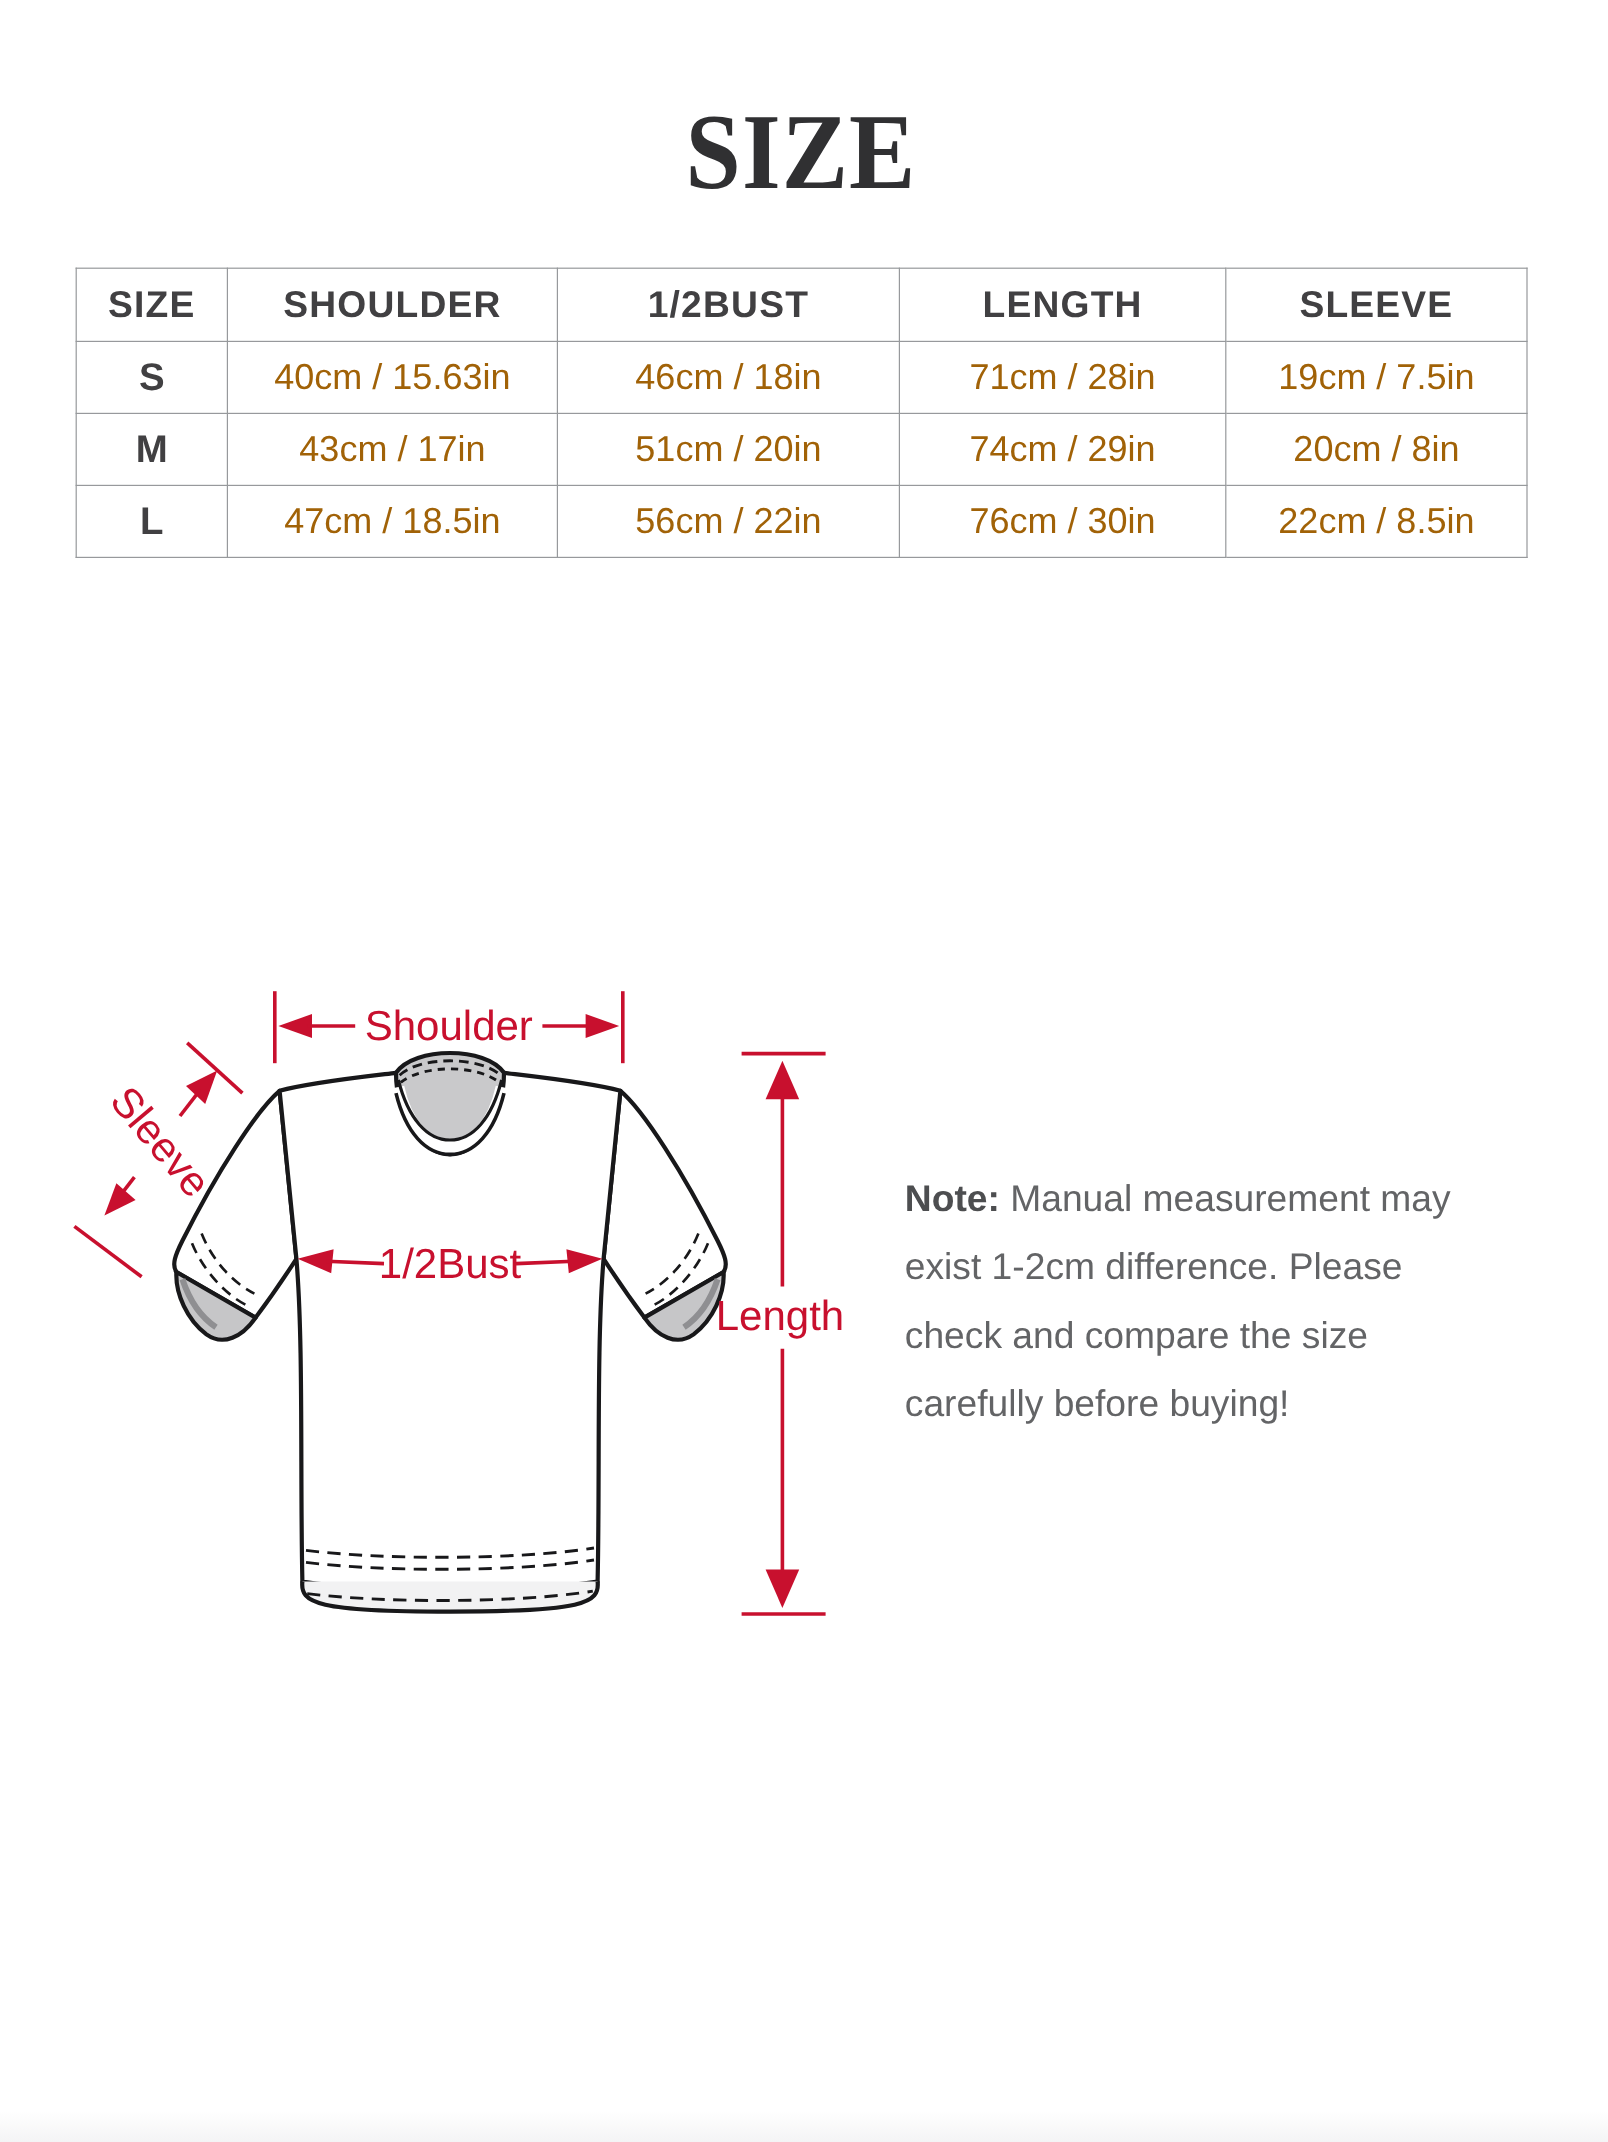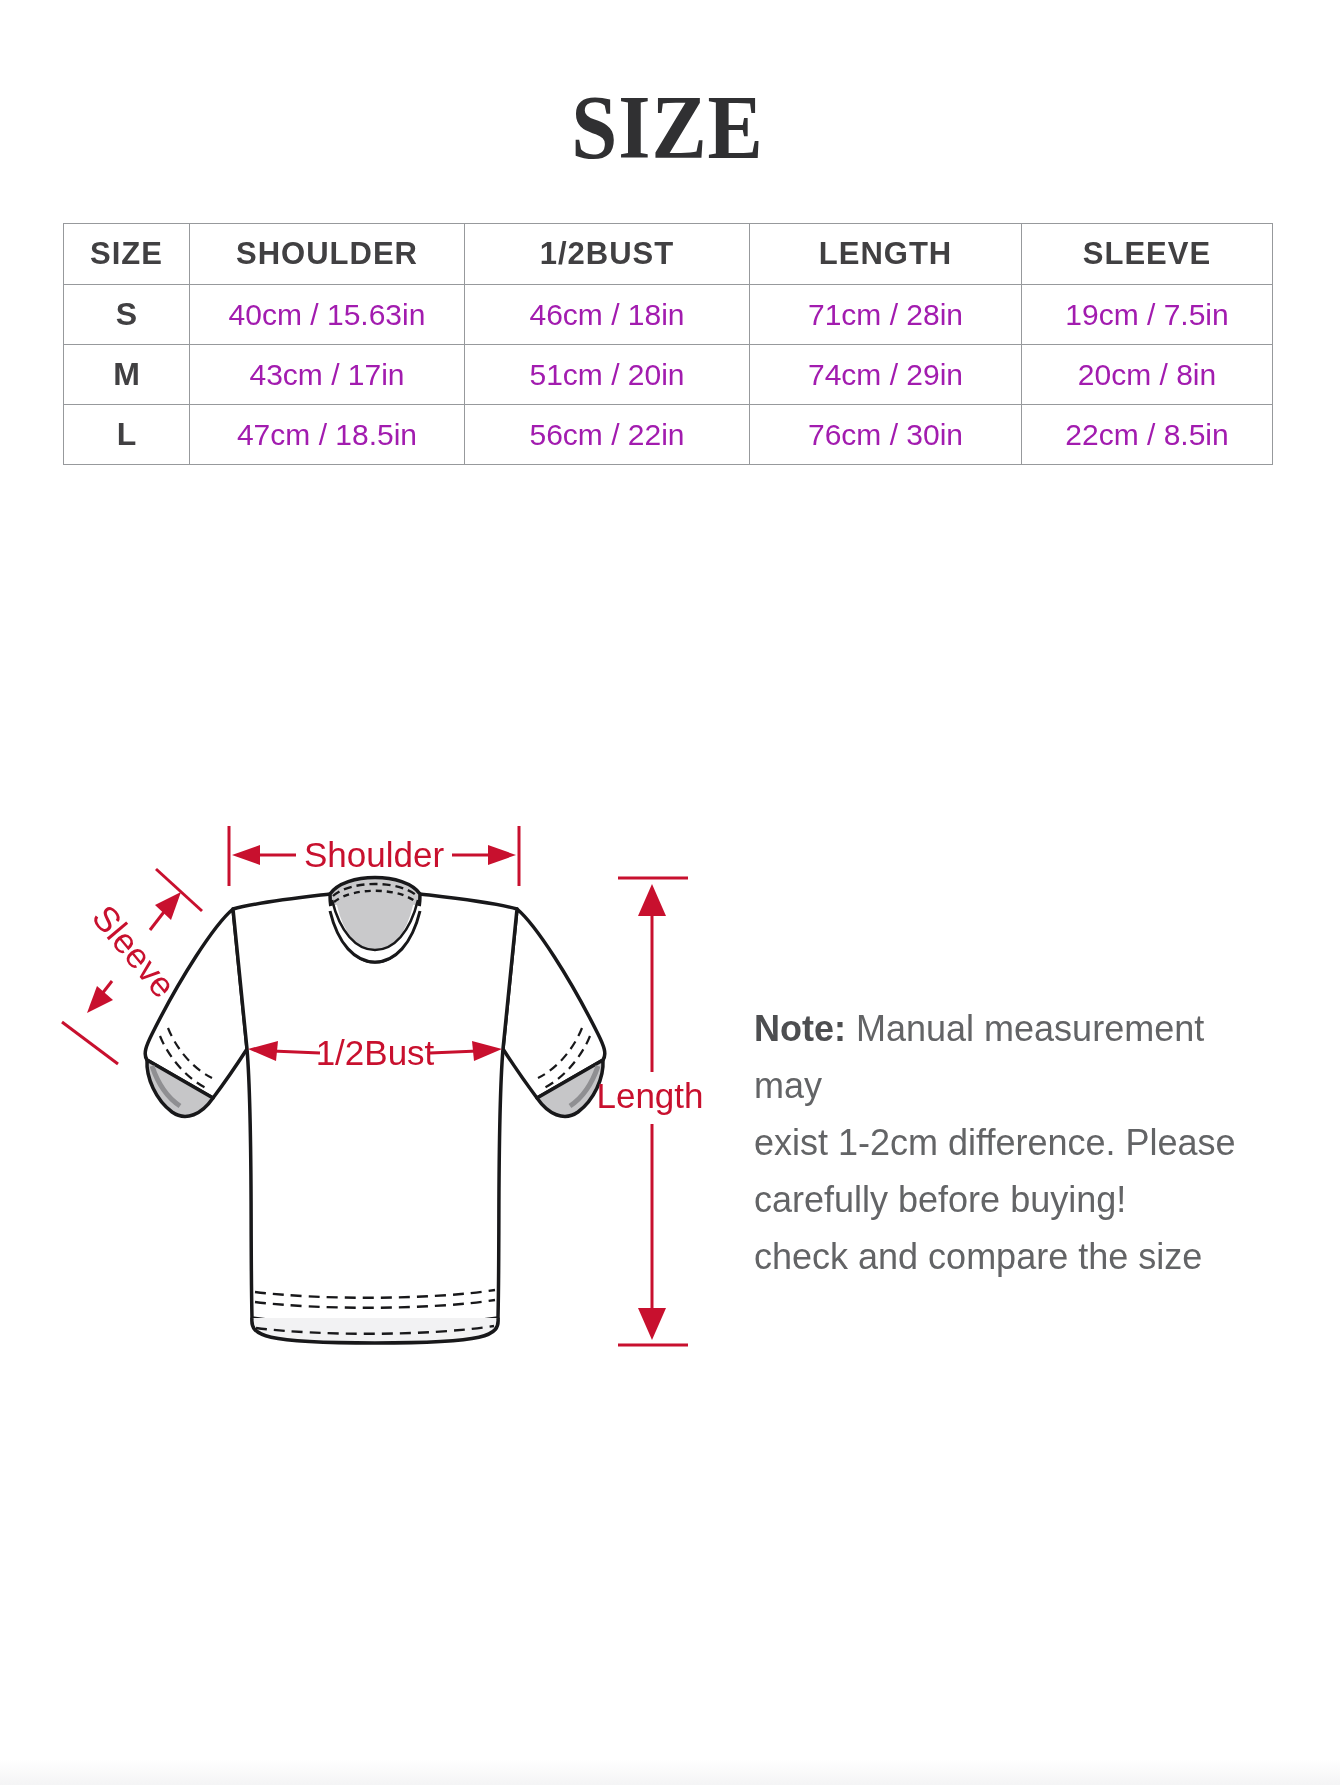--- a/index.html
+++ b/index.html
@@ -18,31 +18,31 @@
     border-collapse:collapse;table-layout:fixed;
   }
   .size-table th,.size-table td{
     border:1px solid #97999c;text-align:center;vertical-align:middle;
     padding:0;
   }
   .size-table th{
     height:60px;font-size:31px;font-weight:bold;color:#414042;
     letter-spacing:1px;
   }
-  .size-table td{height:59px;font-size:30px;color:#a21caf;}
+  .size-table td{height:59px;font-size:30px;color:#a16207;}
   .size-table td.size-col{font-weight:bold;color:#414042;font-size:32px;}
   .col-size{width:126px;}
   .col-shoulder{width:275px;}
   .col-bust{width:285px;}
   .col-length{width:272px;}
   .col-sleeve{width:251px;}
   .diagram{position:absolute;left:0;top:800px;width:1340px;height:620px;}
   .note-block{
-    position:absolute;left:754px;top:1000px;width:500px;
-    font-size:36px;line-height:57px;color:#636466;
+    position:absolute;left:754px;top:970px;width:500px;
+    font-size:31px;line-height:57px;color:#636466;
   }
   .note-block .note-prefix{font-weight:bold;color:#4d4e50;}
   .bottom-strip{
     position:absolute;left:0;bottom:0;width:1340px;height:26px;
     background:linear-gradient(#ffffff,#f4f4f5);
   }
 </style>
 </head>
 <body>
 
@@ -184,17 +184,17 @@
     </g>
   </g>
 </svg>
 
 <div class="note-block">
   <div>
     <span class="note-prefix">Note:</span>
     <span>Manual measurement may</span>
   </div>
   <div>exist 1-2cm difference. Please</div>
+  <div>check and compare the size</div>
   <div>carefully before buying!</div>
-  <div>check and compare the size</div>
 </div>
 
 <div class="bottom-strip"></div>
 
 </body></html>

